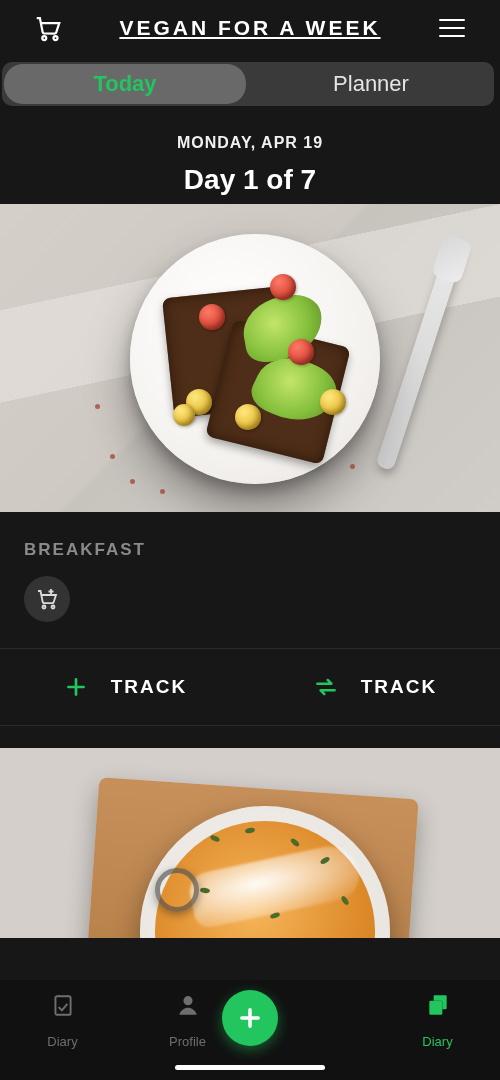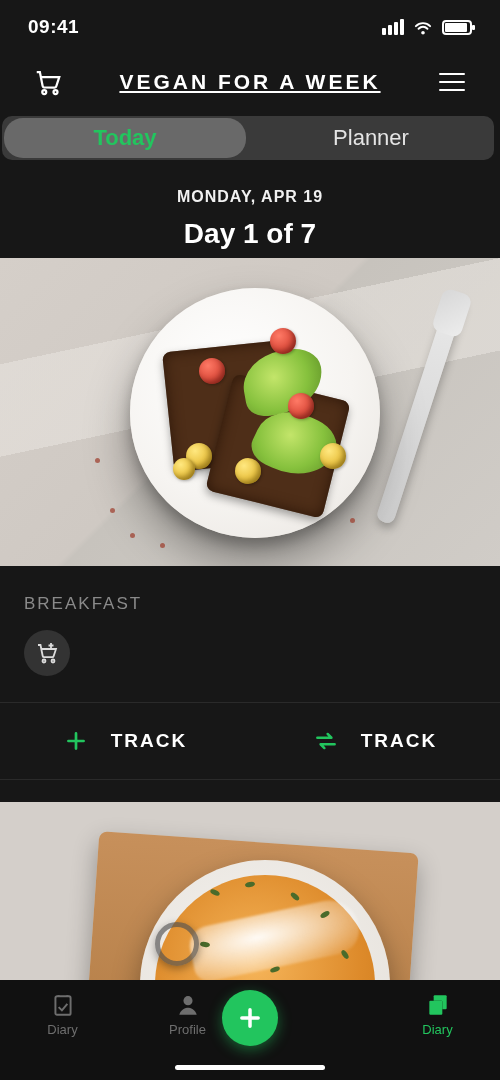--- a/index.html
+++ b/index.html
@@ -70,21 +70,21 @@
   .tm4{left:235px;top:200px}.tm5{left:320px;top:185px}
   .tm6{left:186px;top:185px}.tm7{left:173px;top:200px;width:22px;height:22px}
   .knife{position:absolute;right:70px;top:30px;width:18px;height:240px;
          background:linear-gradient(to bottom,#eaeaea,#cfcfcf);border-radius:8px;
          transform:rotate(18deg);box-shadow:2px 5px 9px rgba(0,0,0,.25);}
   .knife::before{content:"";position:absolute;top:-2px;left:-6px;width:30px;height:44px;border-radius:9px;
                  background:linear-gradient(135deg,#d7d7d7,#ededed);}
   .spice{position:absolute;width:5px;height:5px;border-radius:50%;background:#9c3b2a;opacity:.7;}
 
   .meal-meta{padding:28px 24px 18px;}
-  .meal-label{color:var(--muted);font-size:17px;font-weight:400;letter-spacing:2px;}
+  .meal-label{color:var(--muted);font-size:17px;font-weight:700;letter-spacing:2px;}
   .meal-row{display:flex;align-items:center;justify-content:space-between;margin-top:16px;}
   .meal-name{font-size:26px;font-weight:400;}
   .add-cart{width:46px;height:46px;border-radius:50%;background:var(--chip);display:flex;align-items:center;justify-content:center;}
 
   .actions{display:flex;border-top:1px solid var(--divider);border-bottom:1px solid var(--divider);margin-top:8px;}
   .action{flex:1;display:flex;align-items:center;justify-content:center;gap:22px;height:76px;font-size:19px;font-weight:700;letter-spacing:2px;}
   .action svg{width:26px;height:26px;}
 
   
   .food-img2{height:190px;width:100%;position:relative;overflow:hidden;margin-top:22px;
@@ -95,50 +95,31 @@
   .soup{position:absolute;left:155px;top:73px;width:220px;height:220px;border-radius:50%;
         background:radial-gradient(circle at 45% 40%,#f6b55a,#dd8a2a 60%,#c67416);}
   .cream{position:absolute;left:190px;top:110px;width:170px;height:55px;border-radius:80px 120px 100px 60px;
          background:radial-gradient(ellipse at 40% 40%,rgba(255,255,255,.95),rgba(255,255,255,0));
          transform:rotate(-12deg);filter:blur(1px);}
   .seed{position:absolute;width:10px;height:5px;border-radius:50%;background:#4a6b2b;}
   .ring{position:absolute;left:155px;top:120px;width:44px;height:44px;border:5px solid rgba(80,80,80,.65);border-radius:50%;box-shadow:0 3px 8px rgba(0,0,0,.35);}
 
   
   .tabbar{height:100px;background:var(--bg2);display:flex;align-items:flex-start;justify-content:space-around;padding-top:12px;position:relative;}
-  .tab{display:flex;flex-direction:column;align-items:center;gap:4px;color:#6e6e6e;font-size:13px;width:90px;}
+  .tab{display:flex;flex-direction:column;align-items:center;gap:16px;color:#6e6e6e;font-size:13px;width:90px;}
   .tab.active{color:var(--green);}
   .tab svg{width:26px;height:26px;}
   .fab{position:absolute;left:50%;top:10px;transform:translateX(-50%);width:56px;height:56px;border-radius:50%;background:var(--green);display:flex;align-items:center;justify-content:center;box-shadow:0 4px 14px rgba(34,197,94,.45);}
   .home-ind{position:absolute;bottom:10px;left:50%;transform:translateX(-50%);width:150px;height:5px;border-radius:3px;background:#fff;}
 </style>
 </head>
 <body>
 
 <div class="screen">
 
-  <div class="status">
-    <div>09:41</div>
-    <div class="status-right">
-      <span class="bars">
-        <span class="b1"></span>
-          <span class="b2"></span>
-          <span class="b3"></span>
-          <span class="b4"></span>
-      </span>
-      <svg class="wifi" viewBox="0 0 24 18" fill="none">
-        <path d="M12 17.5c1 0 2-1 2-2s-1-2-2-2-2 1-2 2 1 2 2 2z" fill="#fff"></path>
-        <path d="M4 8c4.5-4.5 11.5-4.5 16 0" stroke="#fff" stroke-width="2.2" stroke-linecap="round"></path>
-        <path d="M7 11c3-3 7-3 10 0" stroke="#fff" stroke-width="2.2" stroke-linecap="round"></path>
-      </svg>
-      <span class="batt">
-          <span class="batt-fill"></span>
-        </span>
-    </div>
-  </div>
 
   <div class="header">
     <div class="icon-btn">
       <svg width="30" height="30" viewBox="0 0 24 24" fill="none" stroke="#fff" stroke-width="1.8">
         <circle cx="9" cy="20" r="1.6"></circle>
           <circle cx="18" cy="20" r="1.6"></circle>
         <path d="M3 4h2.5l2.2 11.2a1.5 1.5 0 0 0 1.5 1.2h8a1.5 1.5 0 0 0 1.5-1.2L21 8H6.2"></path>
       </svg>
     </div>
     <div class="title">VEGAN FOR A WEEK</div>

